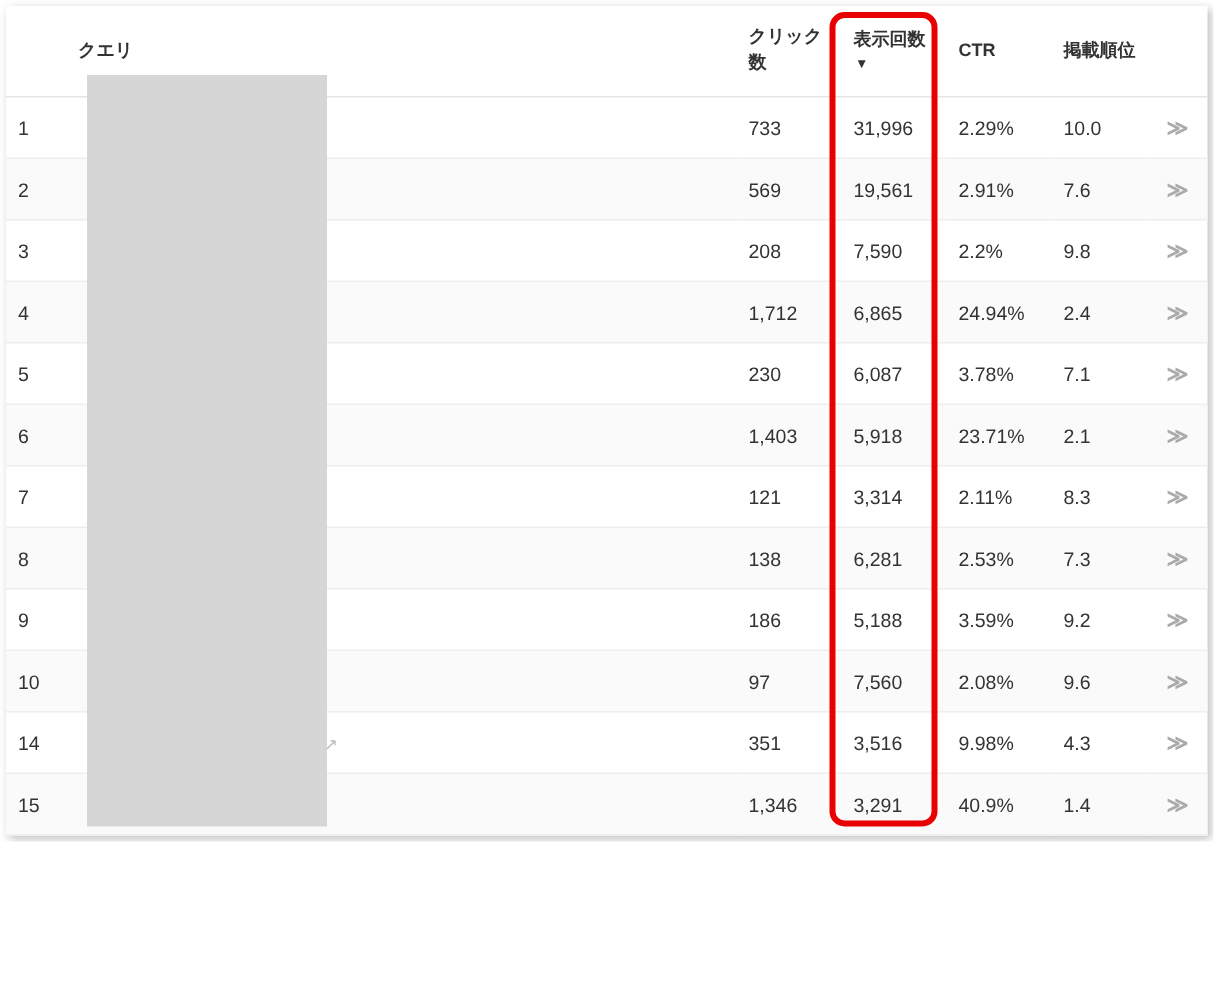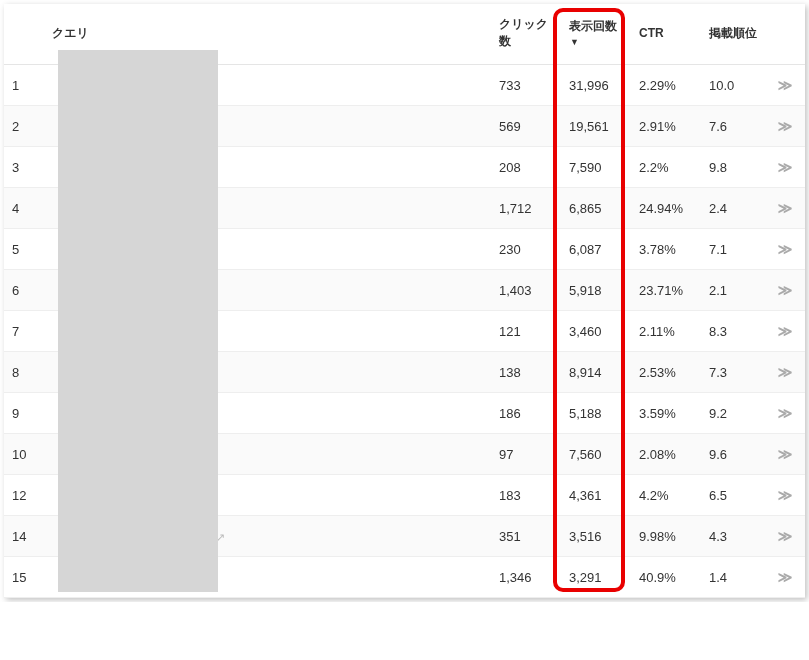--- a/index.html
+++ b/index.html
@@ -182,31 +182,31 @@
           <td>5,918</td>
           <td>23.71%</td>
           <td>2.1</td>
           <td class="col-expand"><span class="chevron">≫</span></td>
         </tr>
         <tr>
           <td class="row-num">7</td>
           <td></td>
           <td></td>
           <td>121</td>
-          <td>3,460</td>
+          <td>3,314</td>
           <td>2.11%</td>
           <td>8.3</td>
           <td class="col-expand"><span class="chevron">≫</span></td>
         </tr>
         <tr>
           <td class="row-num">8</td>
           <td></td>
           <td></td>
           <td>138</td>
-          <td>8,914</td>
+          <td>6,281</td>
           <td>2.53%</td>
           <td>7.3</td>
           <td class="col-expand"><span class="chevron">≫</span></td>
         </tr>
         <tr>
           <td class="row-num">9</td>
           <td></td>
           <td></td>
           <td>186</td>
           <td>5,188</td>
@@ -215,30 +215,20 @@
           <td class="col-expand"><span class="chevron">≫</span></td>
         </tr>
         <tr>
           <td class="row-num">10</td>
           <td></td>
           <td></td>
           <td>97</td>
           <td>7,560</td>
           <td>2.08%</td>
           <td>9.6</td>
-          <td class="col-expand"><span class="chevron">≫</span></td>
-        </tr>
-        <tr>
-          <td class="row-num">12</td>
-          <td></td>
-          <td></td>
-          <td>183</td>
-          <td>4,361</td>
-          <td>4.2%</td>
-          <td>6.5</td>
           <td class="col-expand"><span class="chevron">≫</span></td>
         </tr>
         <tr>
           <td class="row-num">14</td>
           <td></td>
           <td><span class="external-link-icon">↗</span></td>
           <td>351</td>
           <td>3,516</td>
           <td>9.98%</td>
           <td>4.3</td>

